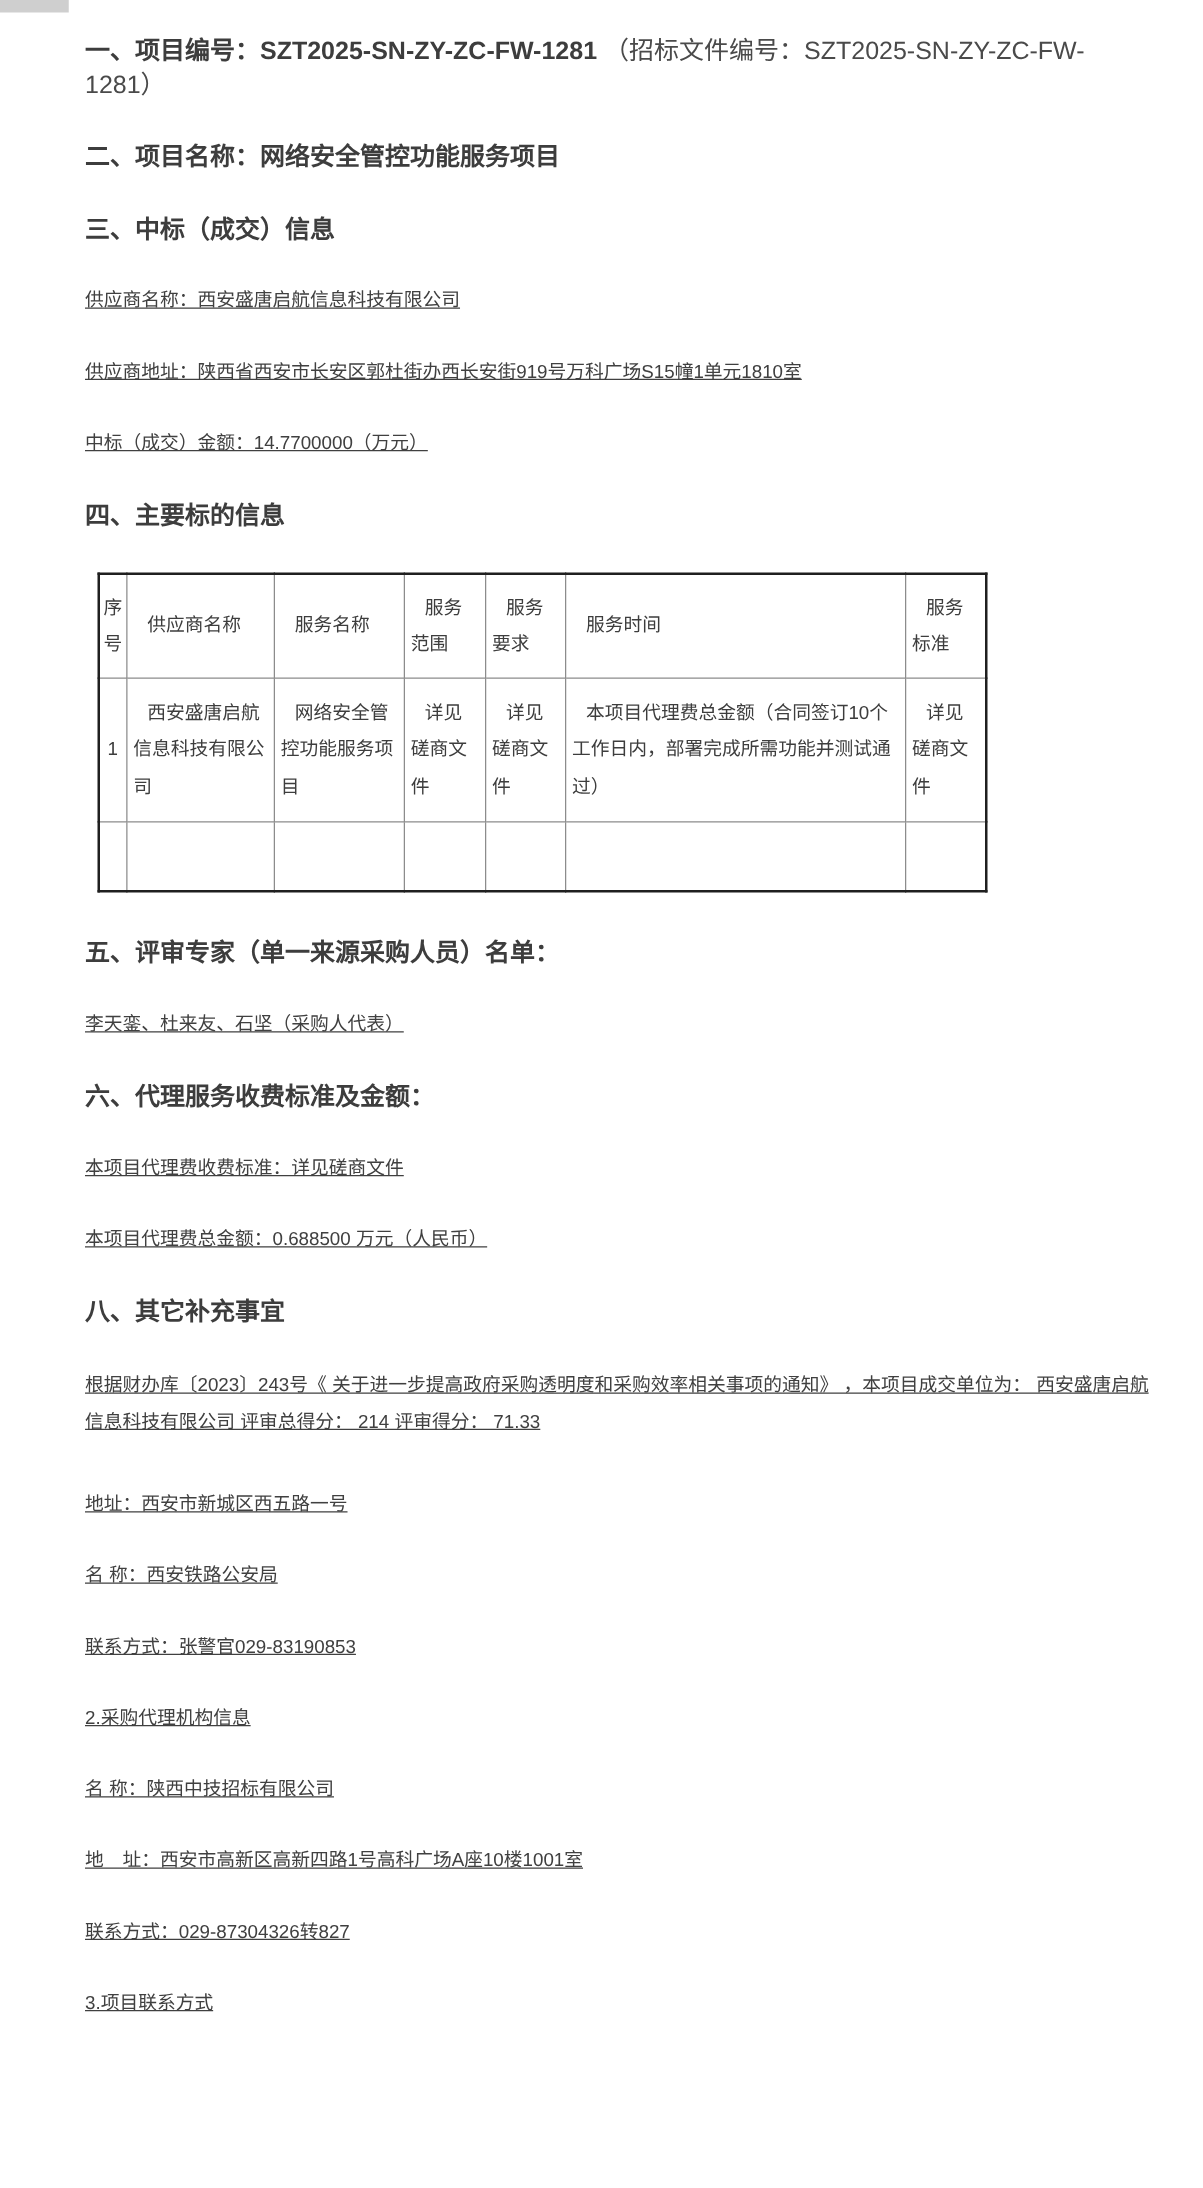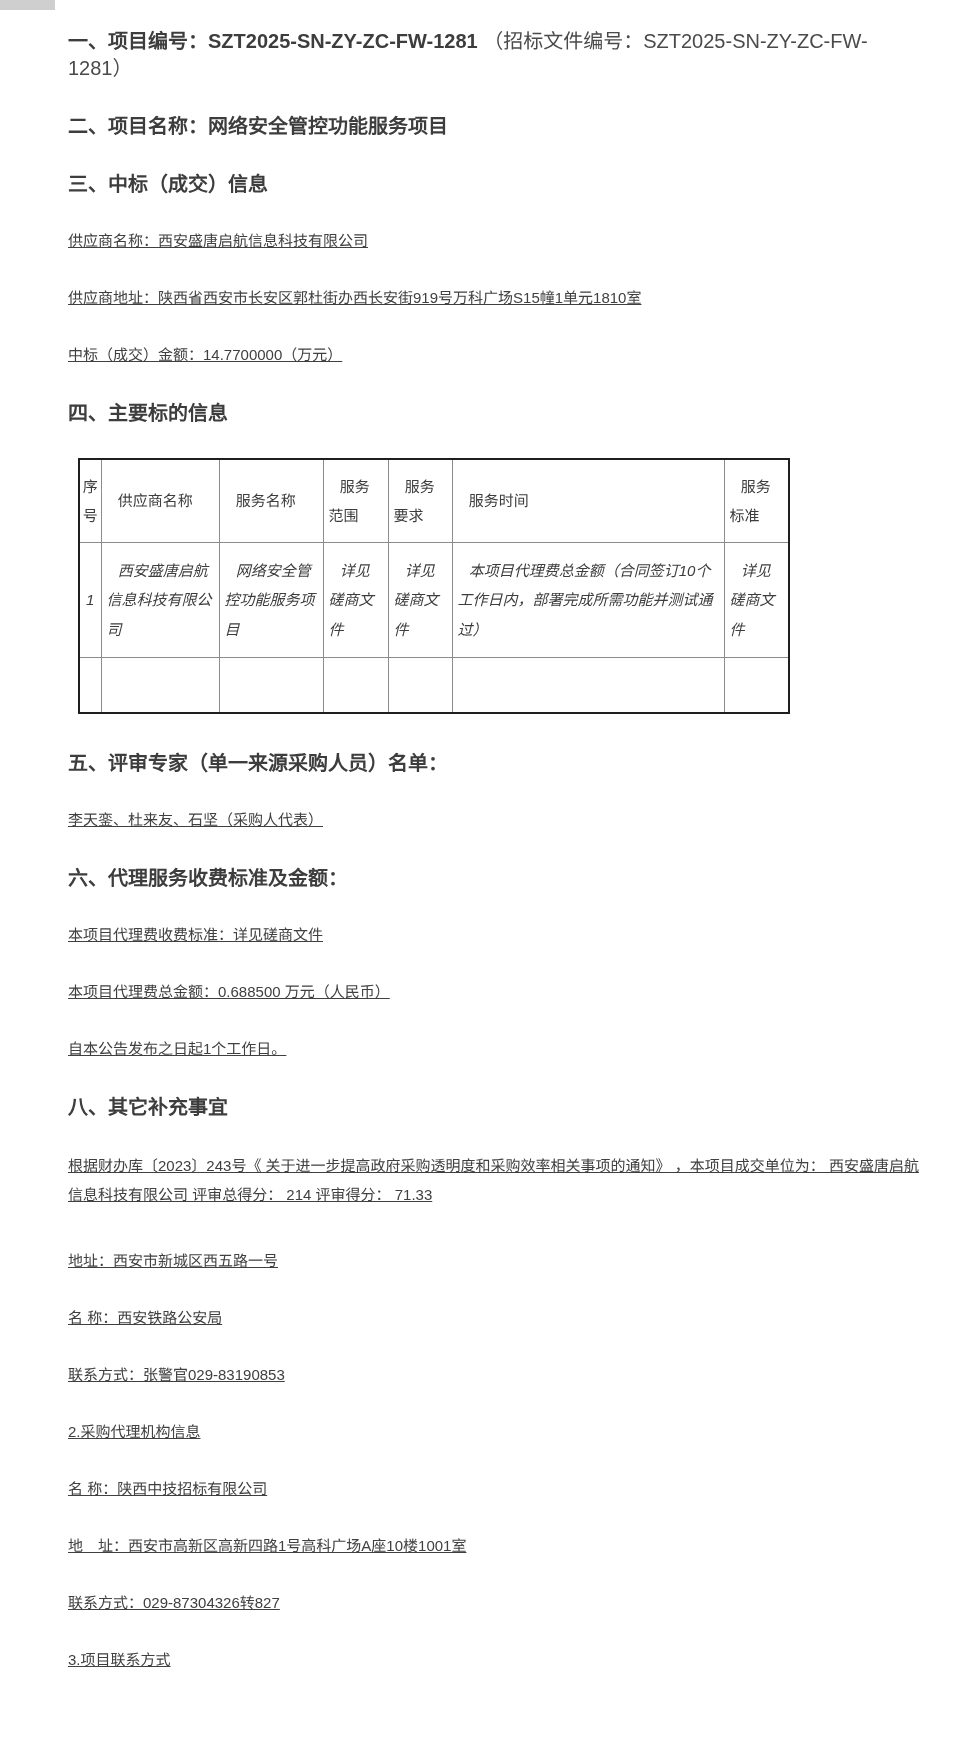--- a/index.html
+++ b/index.html
@@ -75,21 +75,20 @@
   table.main-table td.col-seq {
     text-indent: 0;
     padding: 2px 1px;
     text-align: center;
   }
   table.main-table tr.empty-row td {
     height: 40px;
   }
   table.main-table tr.data-row td {
     height: 100px;
-    font-style: italic;
   }
   table.main-table tr.head-row th {
     height: 68px;
   }
 </style>
 </head>
 <body>
 
 <div class="corner-strip"></div>
 
@@ -147,21 +146,20 @@
   </tbody>
     </table>
 
   <p class="sec-heading">五、评审专家（单一来源采购人员）名单：</p>
   <p class="para">李天銮、杜来友、石坚（采购人代表）</p>
 
   <p class="sec-heading">六、代理服务收费标准及金额：</p>
   <p class="para">本项目代理费收费标准：详见磋商文件</p>
   <p class="para">本项目代理费总金额：0.688500 万元（人民币）</p>
 
-  <p class="para">自本公告发布之日起1个工作日。</p>
 
   <p class="sec-heading">八、其它补充事宜</p>
   <p class="para wrap2">根据财办库〔2023〕243号《 关于进一步提高政府采购透明度和采购效率相关事项的通知》 ，本项目成交单位为： 西安盛唐启航信息科技有限公司 评审总得分： 214 评审得分： 71.33</p>
 
   <p class="para">地址：西安市新城区西五路一号</p>
   <p class="para">名 称：西安铁路公安局</p>
   <p class="para">联系方式：张警官029-83190853</p>
   <p class="para">2.采购代理机构信息</p>
   <p class="para">名 称：陕西中技招标有限公司</p>
   <p class="para">地　址：西安市高新区高新四路1号高科广场A座10楼1001室</p>

